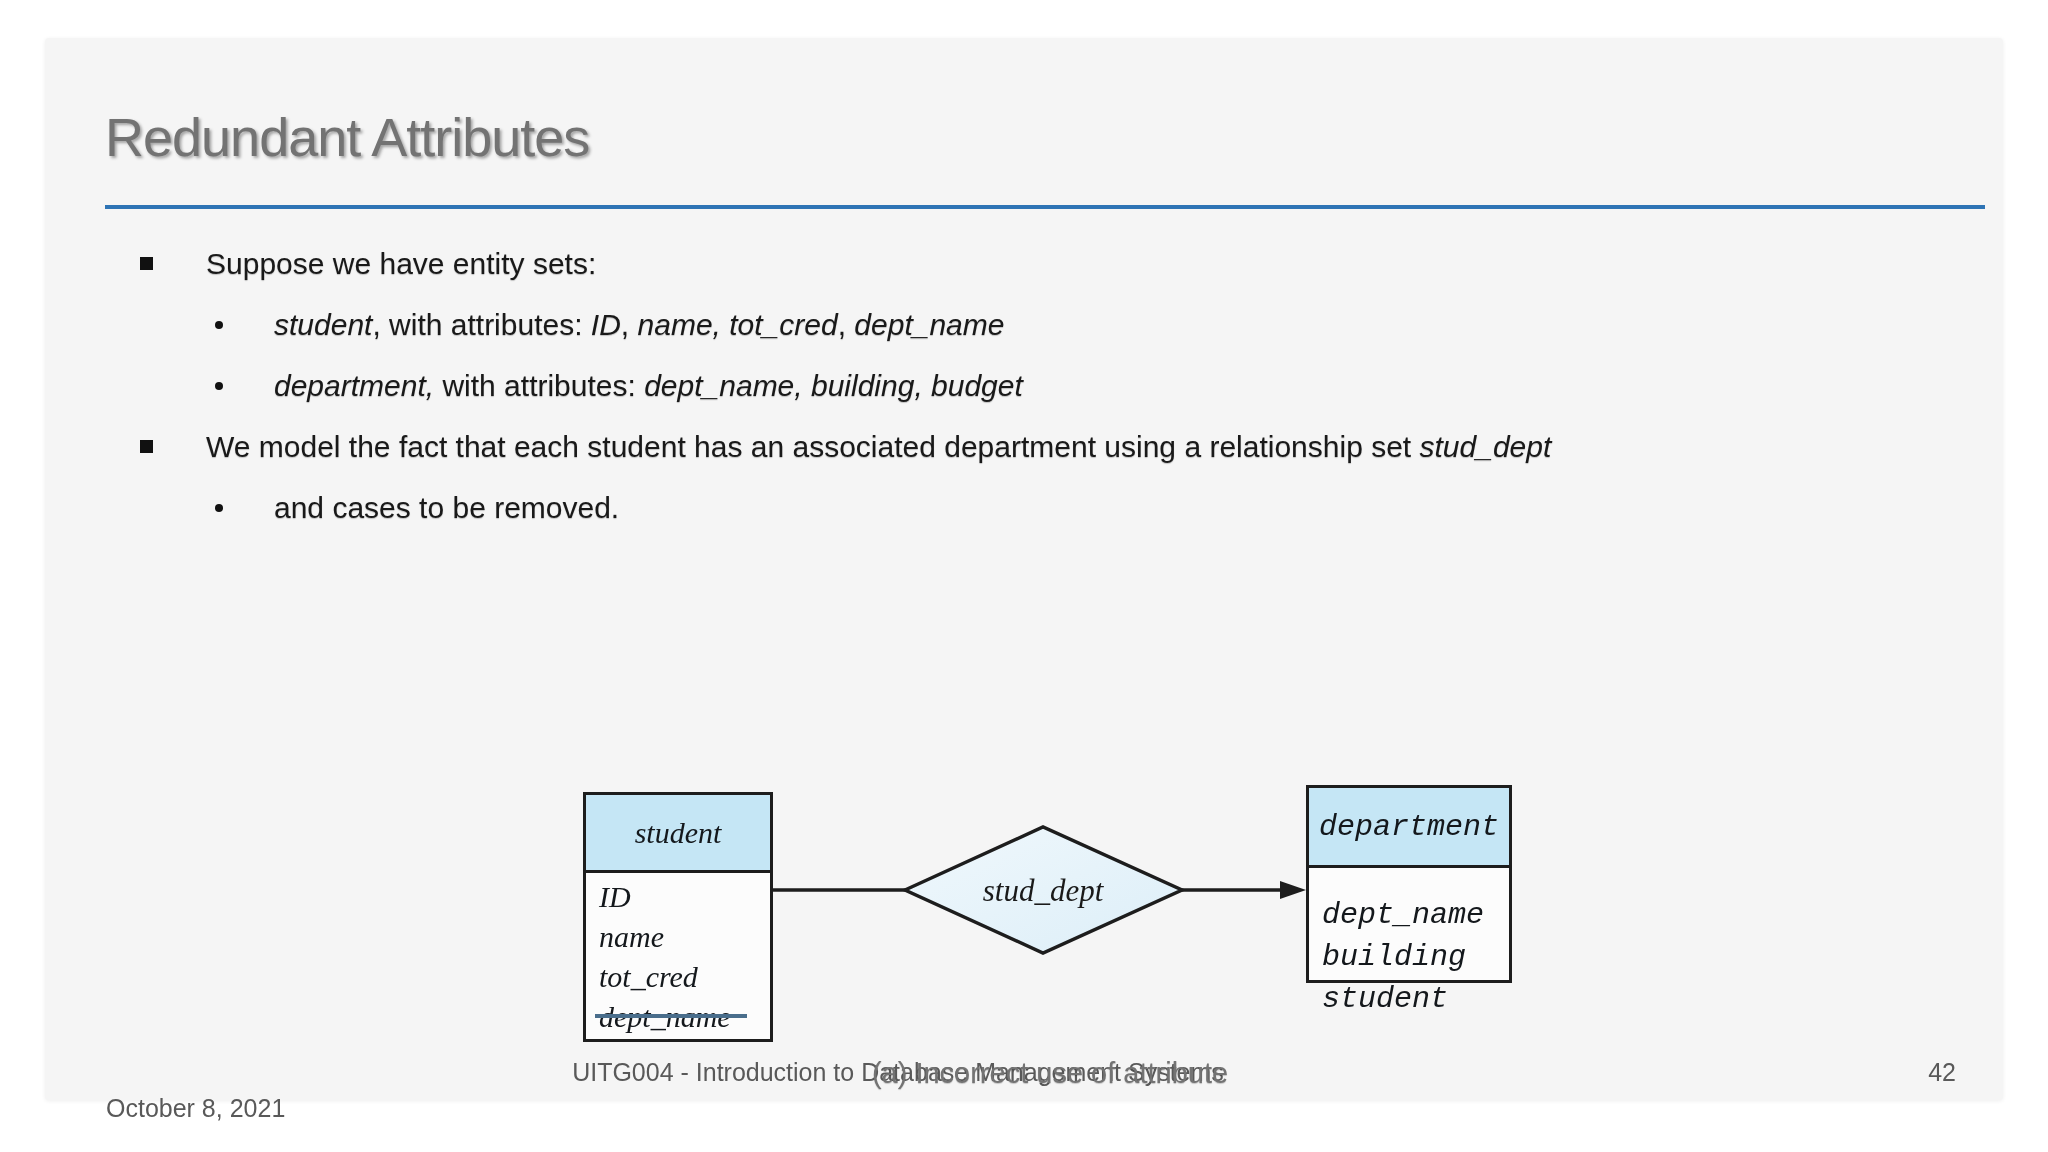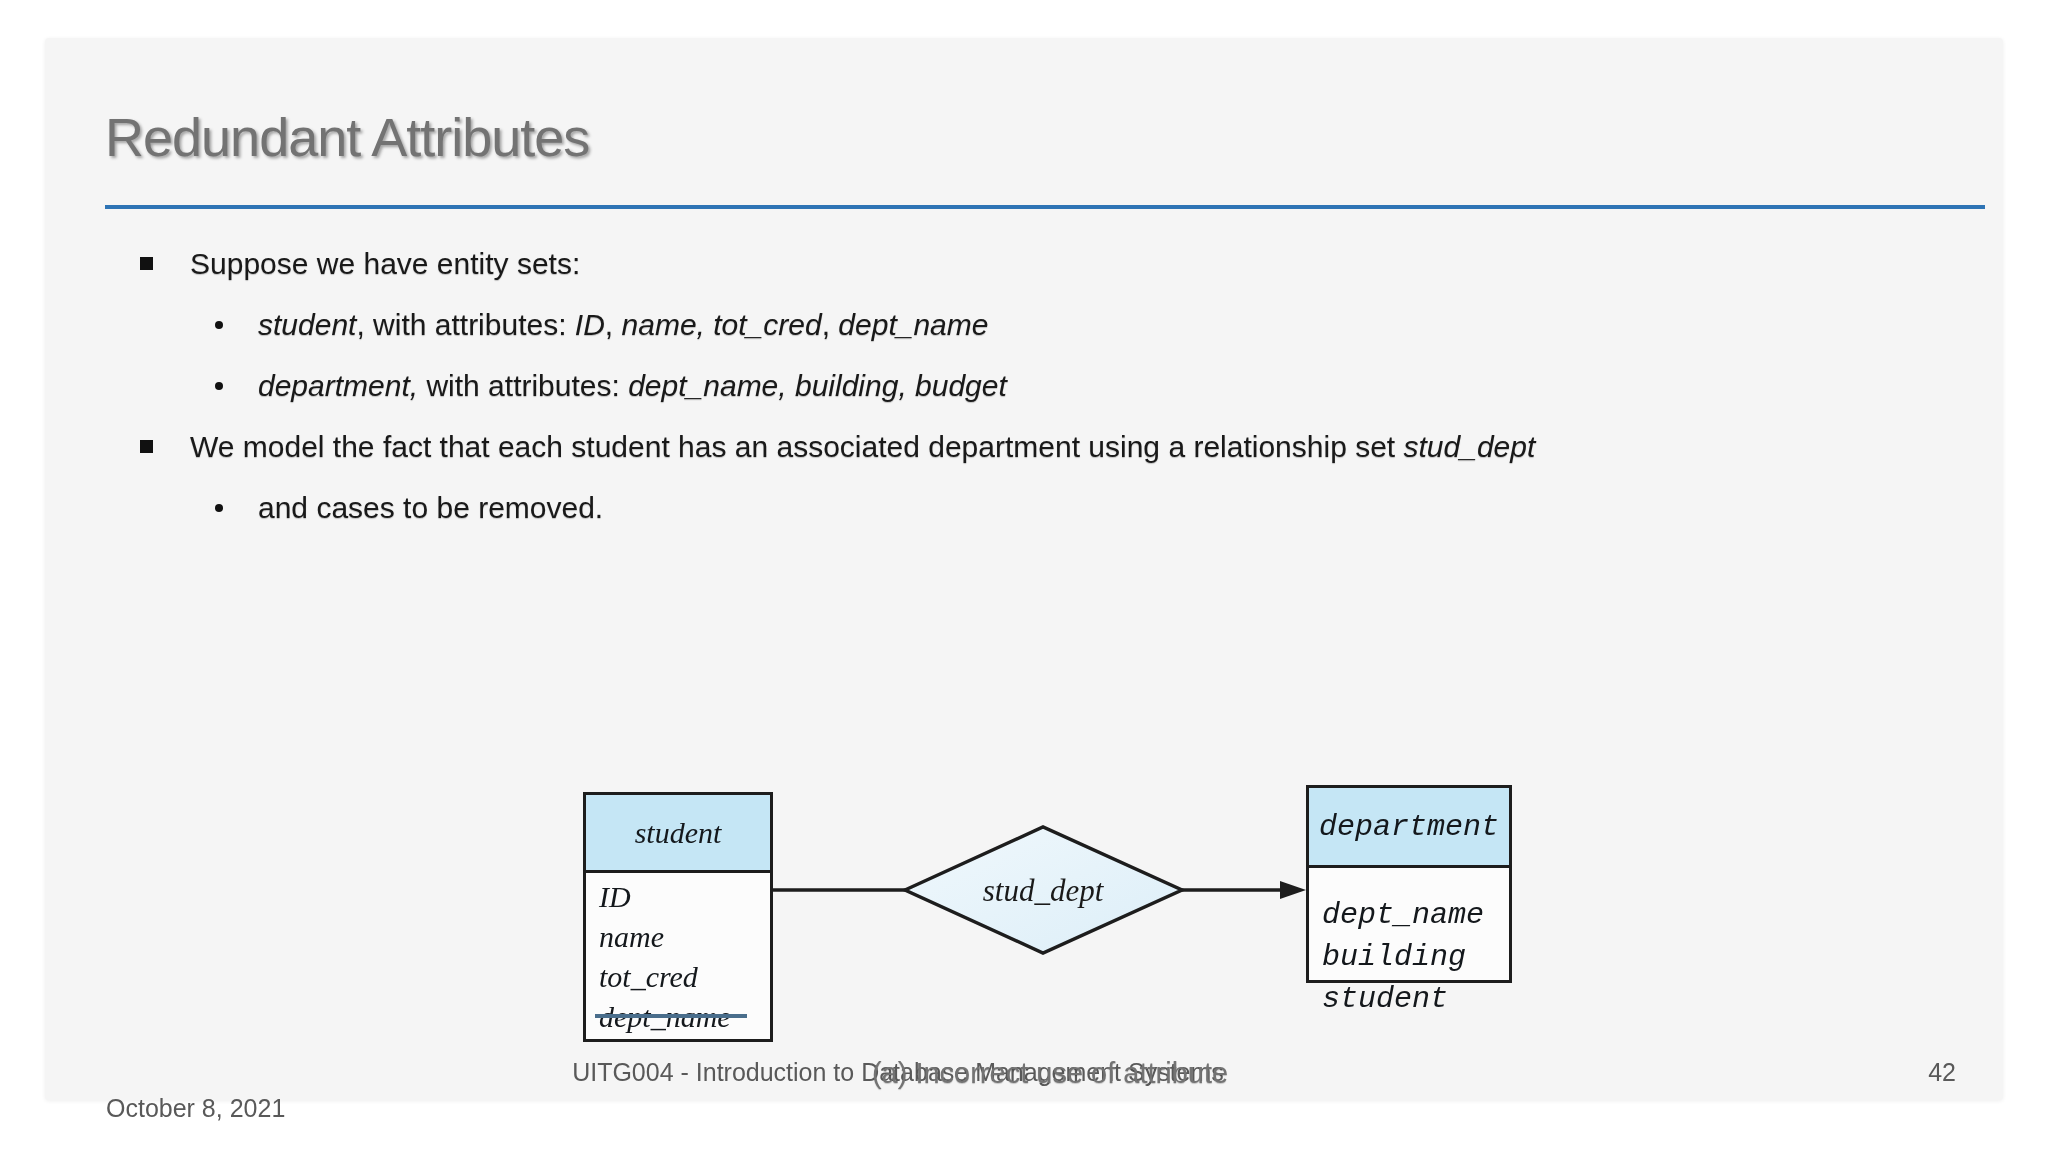--- a/index.html
+++ b/index.html
@@ -20,21 +20,21 @@
   }
   .title-rule {
     position:absolute; left:105px; top:205px; width:1880px; height:4px;
     background:var(--accent,#2E74B5);
   }
   .bullets {
     position:absolute; left:0; top:233px; width:2048px;
     color:#191919; font-size:30px;
     text-shadow:0 1px 1px rgba(0,0,0,0.22);
   }
-  .bullet { display:flex; align-items:flex-start; line-height:61px; }
+  .bullet { display:flex; align-items:flex-start; line-height:61px;gap:16px; }
   .bullet .marker { flex:0 0 auto; position:relative; }
   .bullet.l1 { padding-left:140px; }
   .bullet.l1 .marker { width:50px; height:61px; }
   .bullet.l1 .marker::before {
     content:""; position:absolute; left:0; top:24px; width:13px; height:13px; background:#111;
   }
   .bullet.l2 { padding-left:215px; }
   .bullet.l2 .marker { width:43px; height:61px; }
   .bullet.l2 .marker::before {
     content:""; position:absolute; left:0; top:27px; width:8px; height:8px; border-radius:50%; background:#111;

